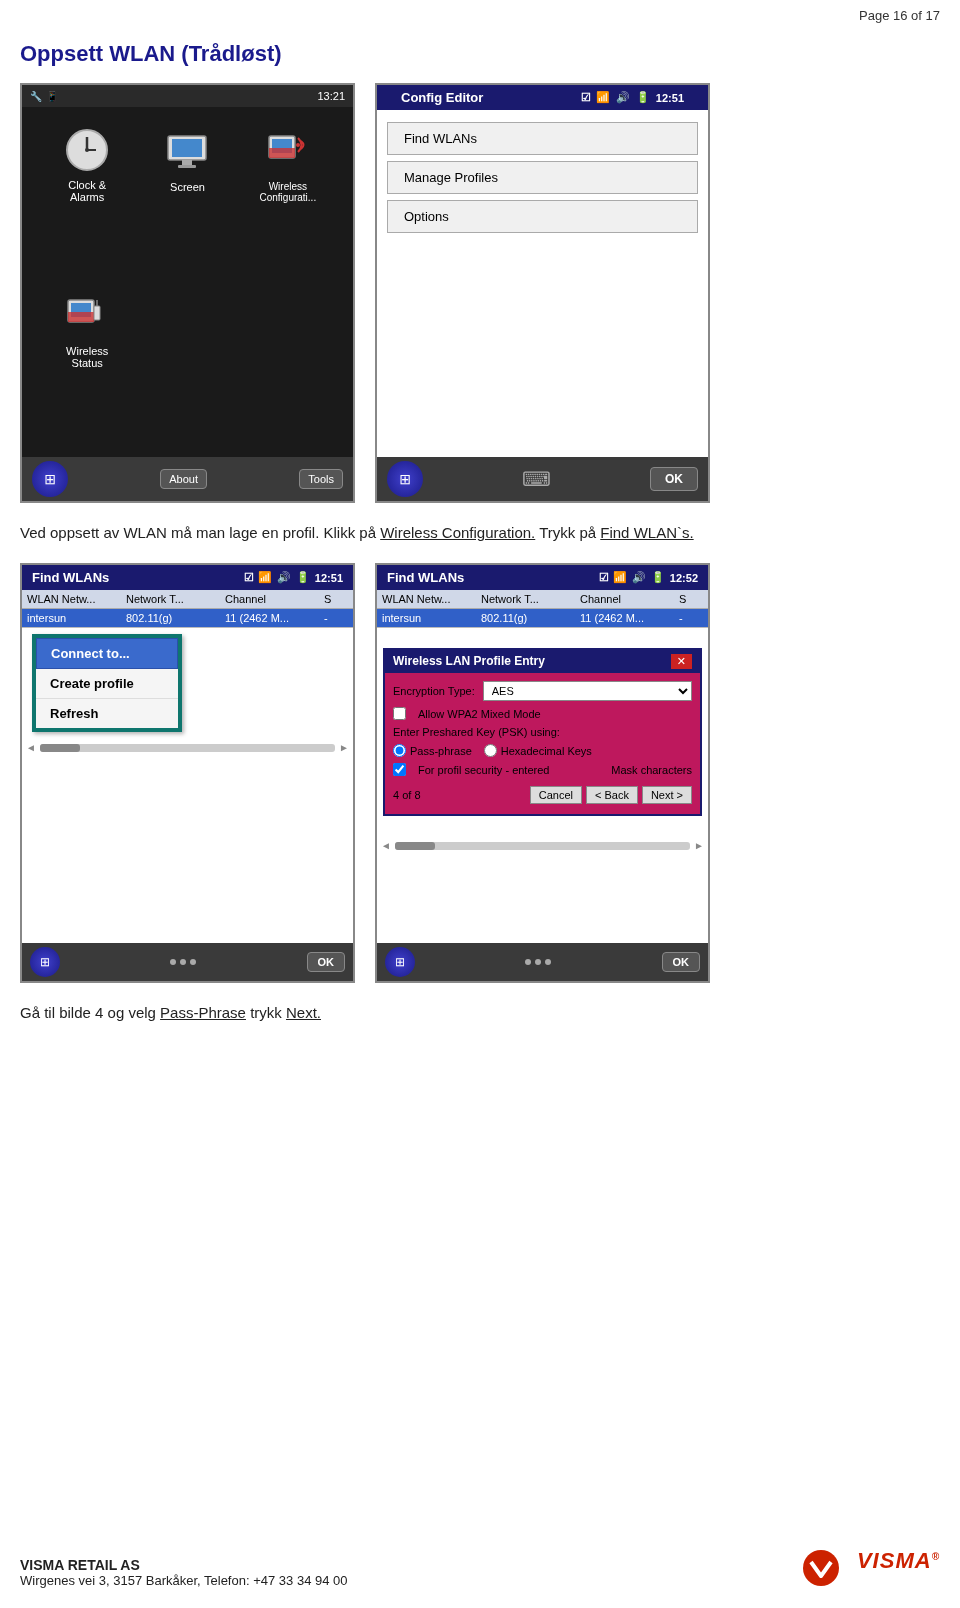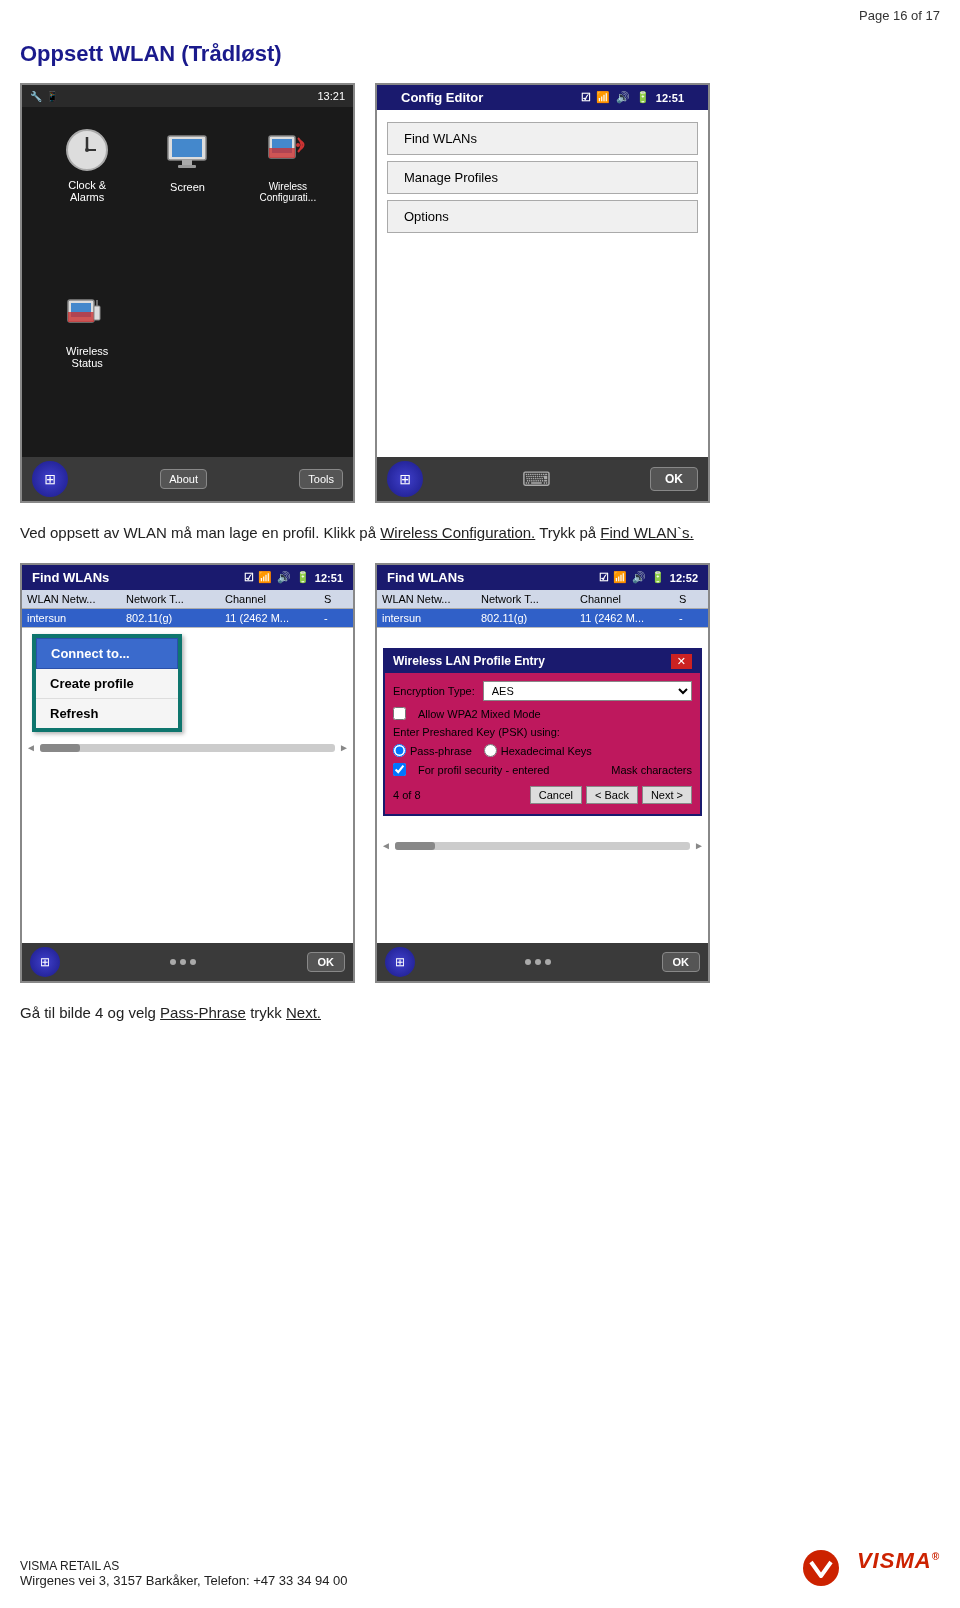--- a/index.html
+++ b/index.html
@@ -405,22 +405,22 @@
       justify-content: space-between;
       align-items: flex-end;
     }
 
     .footer-company {
       font-size: 13px;
       color: #222;
     }
 
     .footer-company strong {
-      font-size: 12px;
-      font-weight: normal;
+      font-size: 14px;
+      font-weight: bold;
     }
 
     .visma-logo {
       display: flex;
       align-items: flex-start;
       gap: 16px;
       font-style: italic;
     }
 
     .visma-icon {

